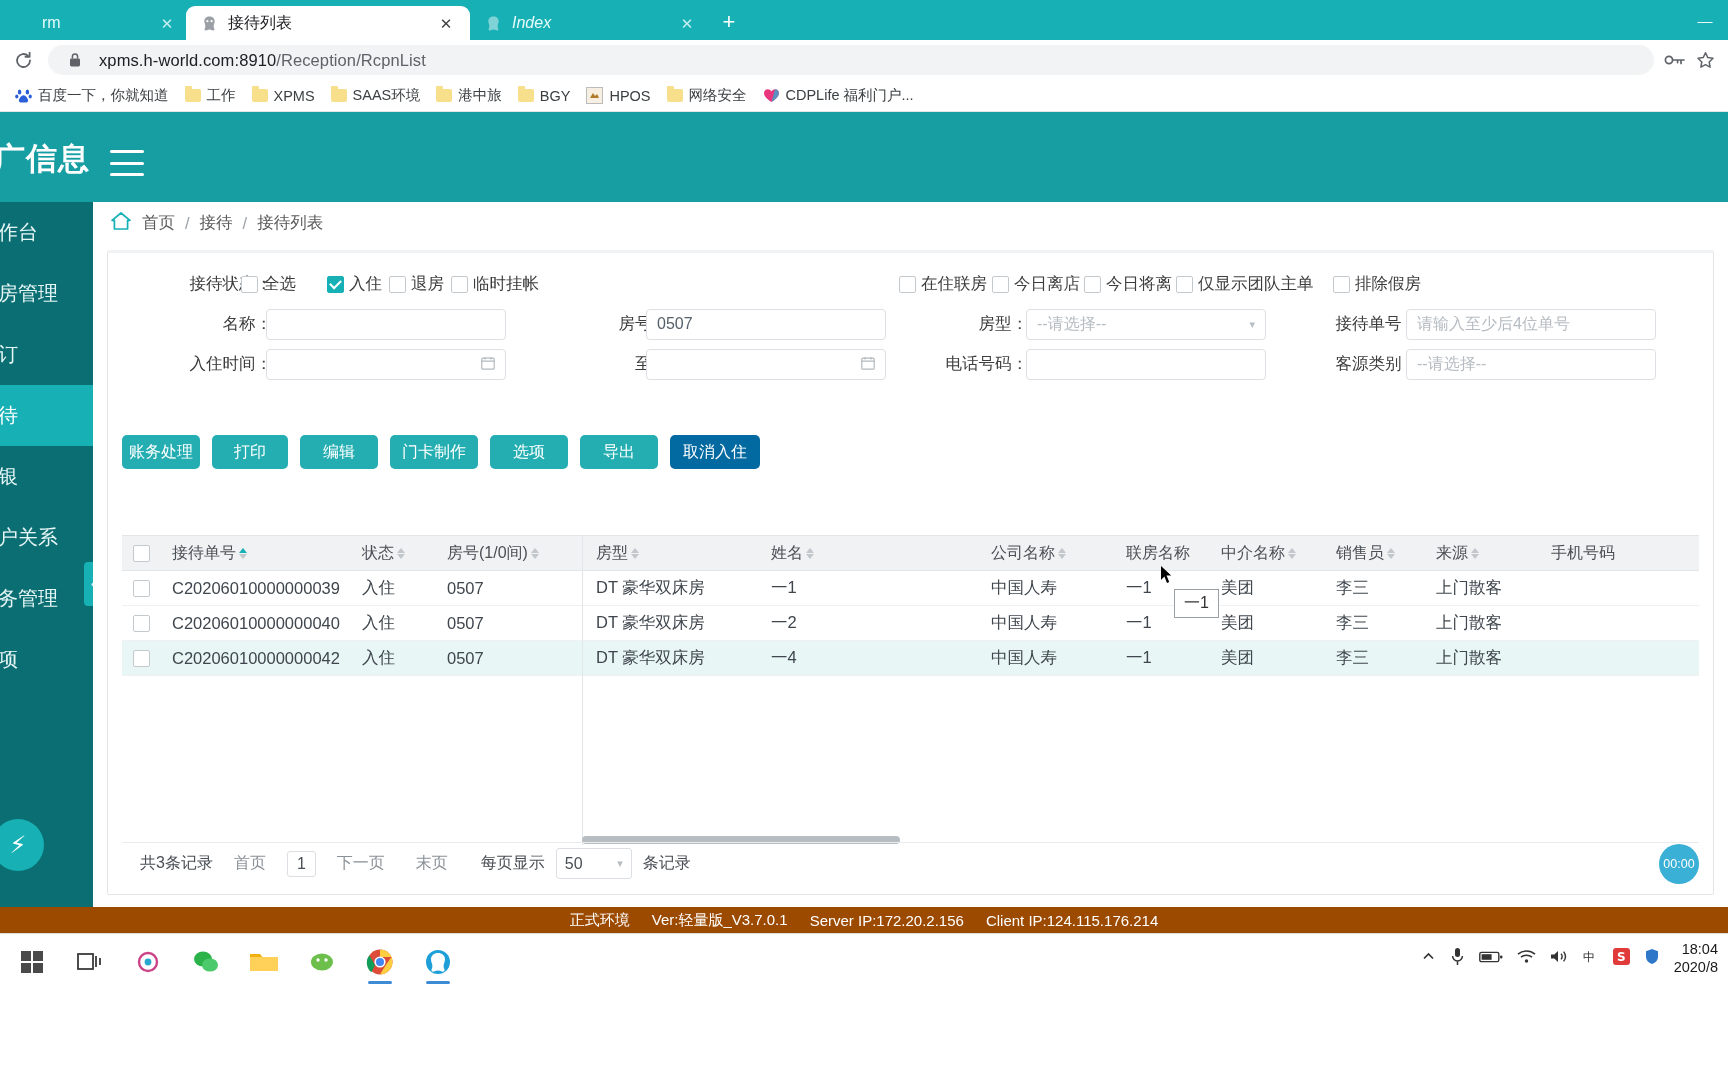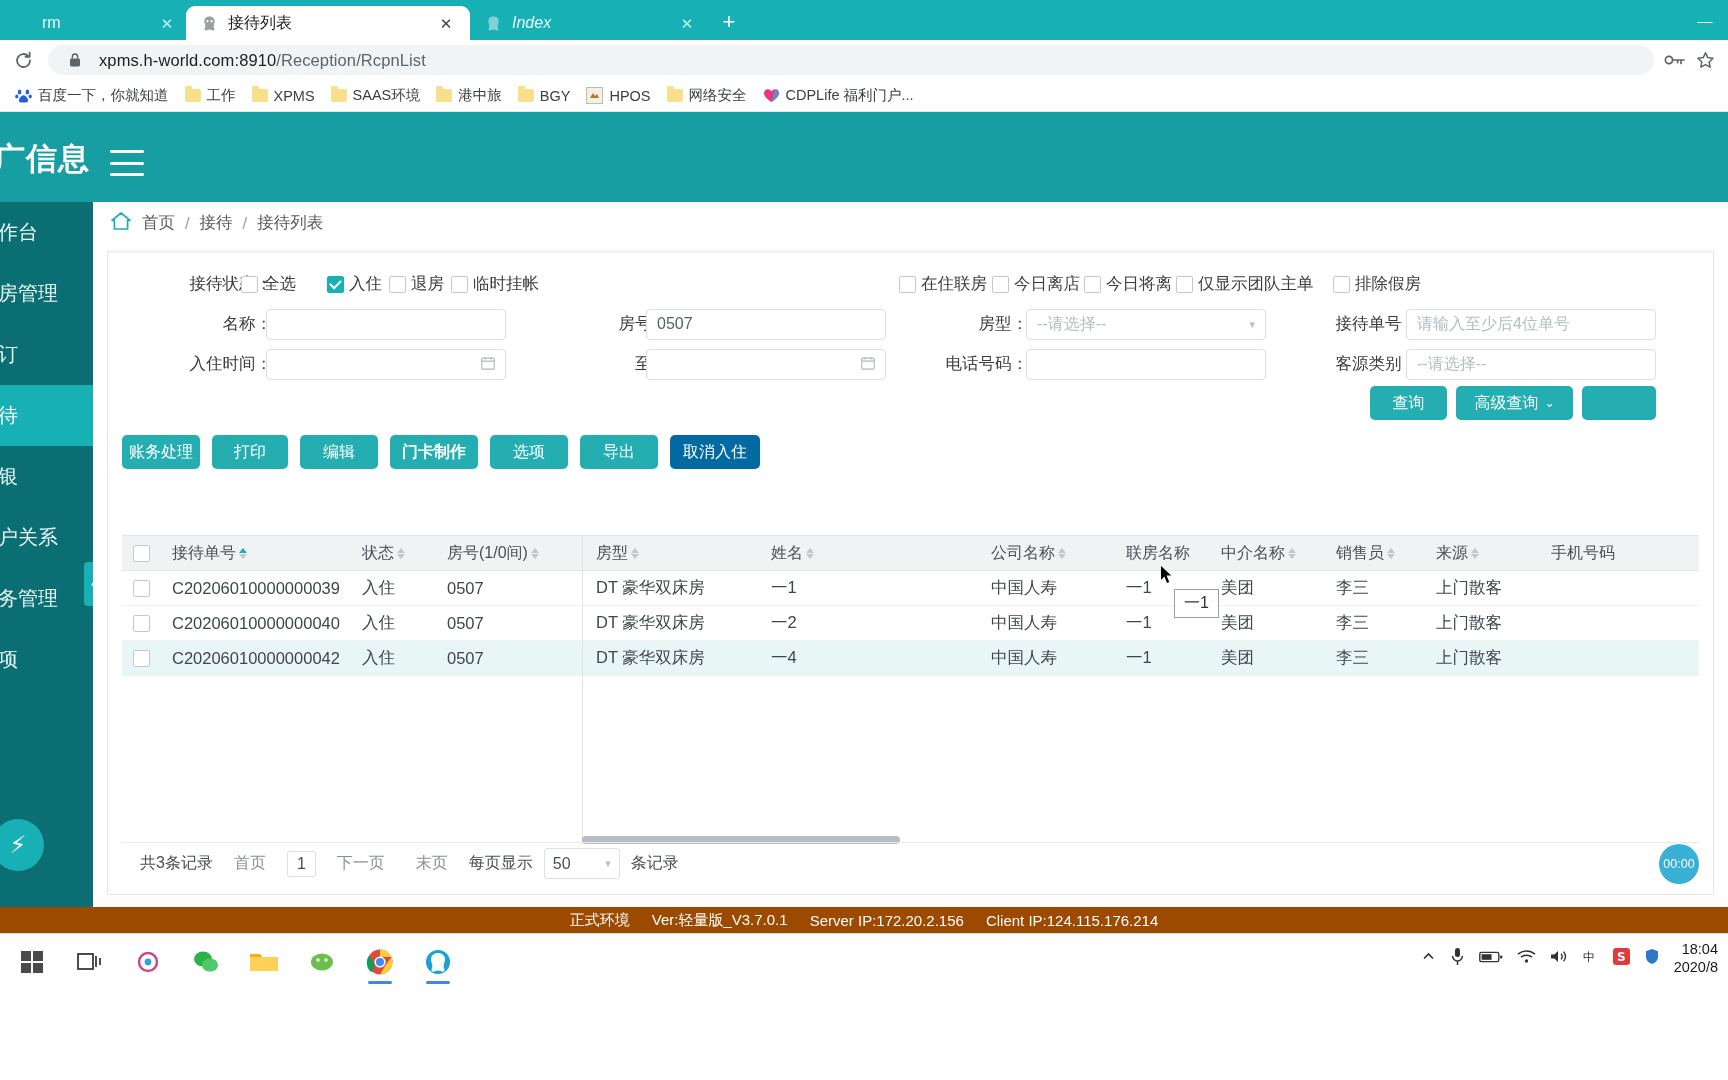--- a/index.html
+++ b/index.html
@@ -577,34 +577,26 @@
         <div class="finput" style="position:absolute; left:918px; width:240px;">
           <span class="val"></span>
         </div>
 
         <div class="flabel" style="position:absolute; left:1190px; width:120px;">客源类别：</div>
         <div class="finput" style="position:absolute; left:1298px; width:250px;">
           <span class="phv">--请选择--</span>
         </div>
       </div>
 
-      <div style="position:absolute; left:0; top:133px; width:100%; height:38px;">
-        <div class="btn" style="position:absolute; left:1262px; width:77px;">查询</div>
-        <div class="btn" style="position:absolute; left:1348px; width:117px; gap:6px;">
-          <span>高级查询</span>
-          <span style="font-size:12px;">⌄</span>
-        </div>
-        <div class="btn" style="position:absolute; left:1474px; width:74px;"></div>
-      </div>
 
       <div style="position:absolute; left:14px; top:182px; height:40px; display:flex; gap:12px;">
         <div class="btn" style="width:78px;">账务处理</div>
         <div class="btn" style="width:76px;">打印</div>
         <div class="btn" style="width:78px;">编辑</div>
-        <div class="btn" style="width:88px;font-weight:bold;">门卡制作</div>
+        <div class="btn" style="width:88px;">门卡制作</div>
         <div class="btn" style="width:78px;">选项</div>
         <div class="btn" style="width:78px;">导出</div>
         <div class="btn red" style="width:90px;">取消入住</div>
       </div>
 
       <div class="tbl" style="top:282px; height:310px;">
         <div class="thead">
           <div class="th" style="width:36px; padding-left:11px;">
               <span class="cbx"></span>
             </div>
@@ -743,21 +735,21 @@
             <path d="M1 1l10.2 9.6H6.6l2.6 6.4-2.2.9-2.6-6.3L1 15z" fill="#000"></path>
           </svg>
       </div>
 
       <div class="pager">
         <span>共3条记录</span>
         <span class="pgbtn">首页</span>
         <span class="pgbtn cur">1</span>
         <span class="pgbtn">下一页</span>
         <span class="pgbtn">末页</span>
-        <span style="margin-left:0;">每页显示</span>
+        <span style="margin-left:12px;">每页显示</span>
         <span class="pgsel">
           <span>50</span>
           <span class="sel-caret">▾</span>
         </span>
         <span>条记录</span>
       </div>
 
       <div class="timer-badge">00:00</div>
     </div>
   </div>

